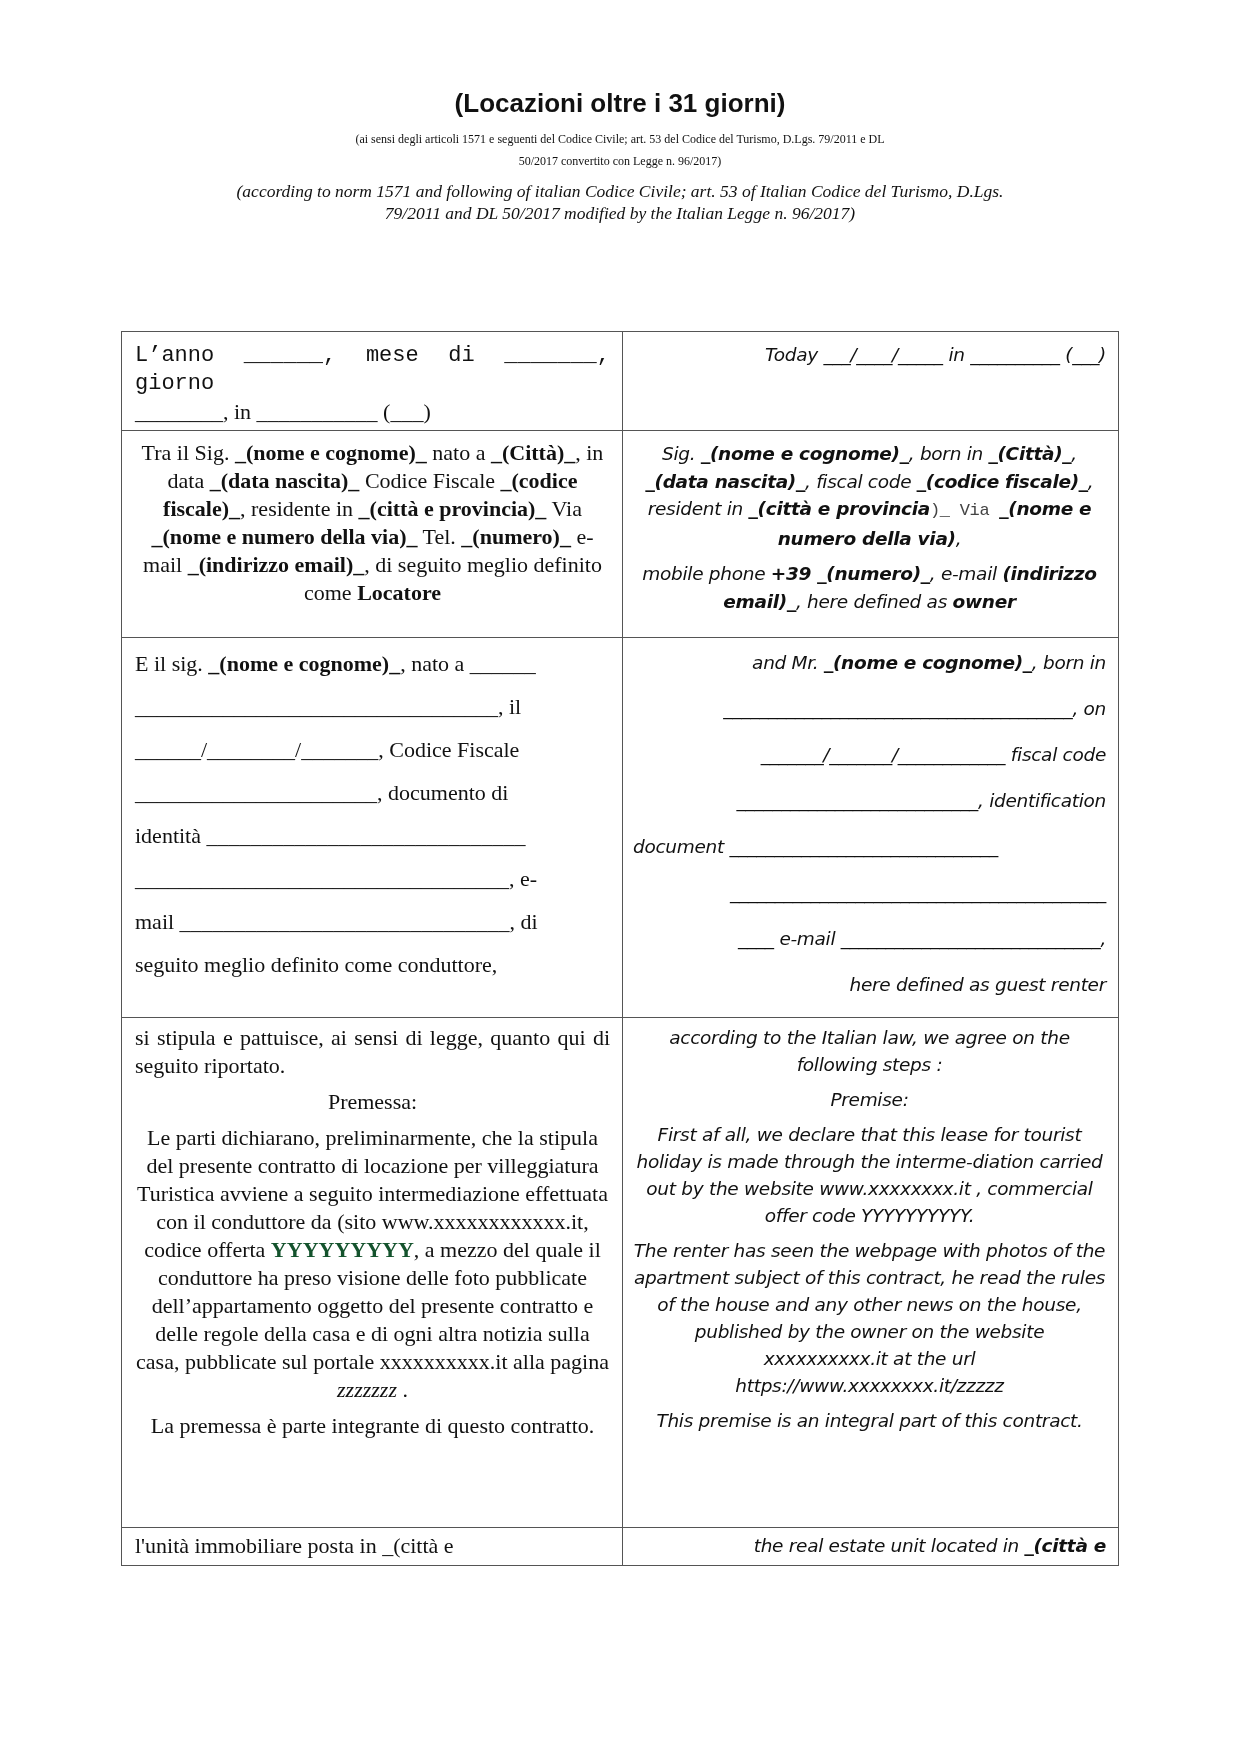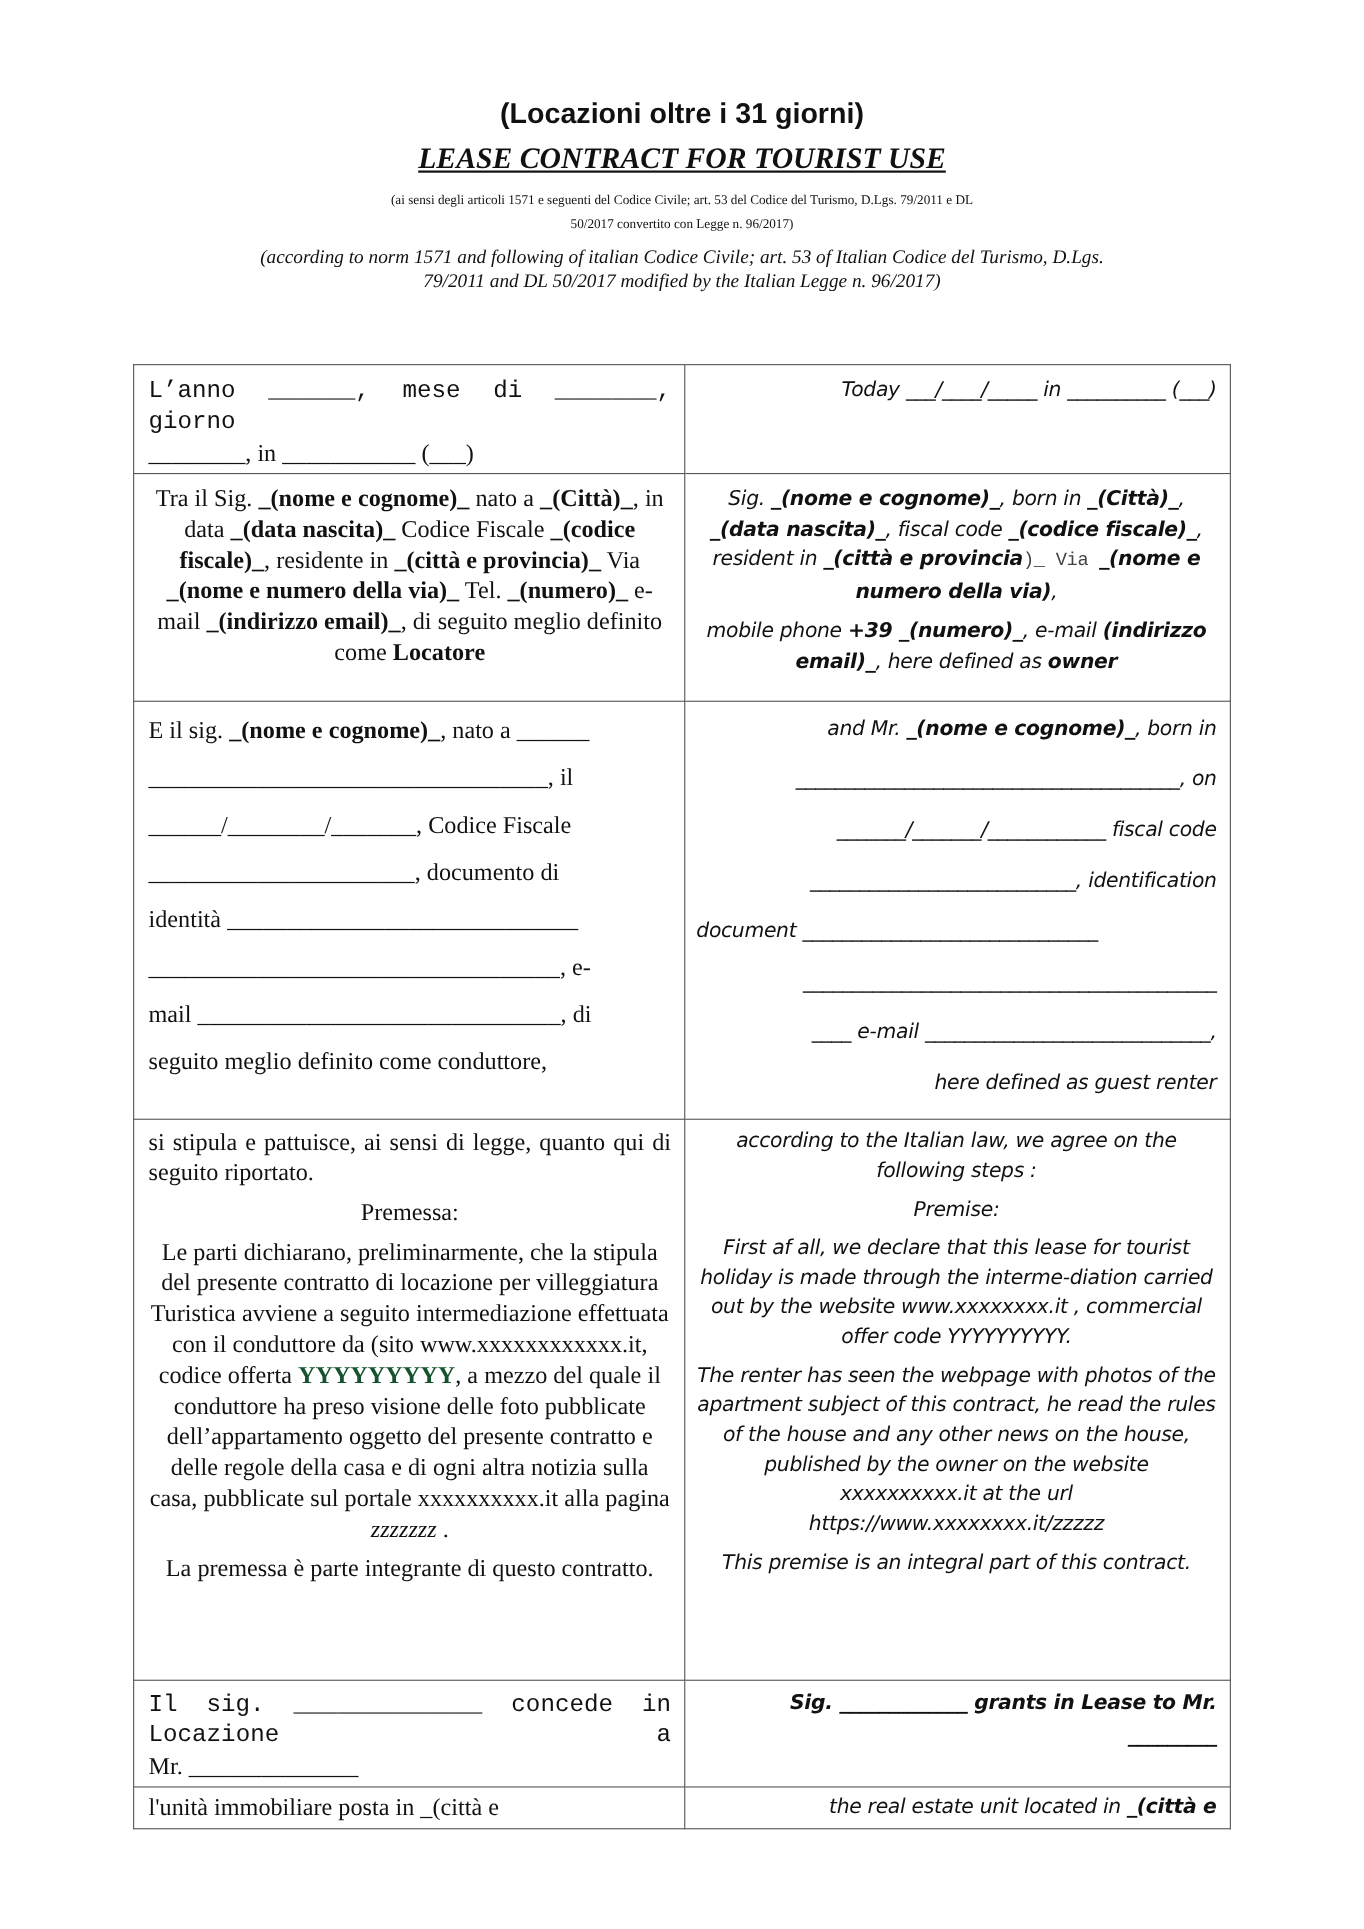--- a/index.html
+++ b/index.html
@@ -35,21 +35,20 @@
   .guest-it .line { line-height: 43px; }
   .guest-en .line { line-height: 46px; }
   .yyy { color: #14532d; font-weight: bold; }
   .mono-via { font-family: "Liberation Mono", monospace; font-style: normal; font-size: 17px; color: #444; }
 </style>
 </head>
 <body>
 
 <div class="header">
   <div class="title2">(Locazioni oltre i 31 giorni)</div>
-  <div class="title3">LEASE CONTRACT FOR TOURIST USE</div>
   <div class="legal-it">
     <span>(ai sensi degli articoli 1571 e seguenti del Codice Civile; art. 53 del Codice del Turismo, D.Lgs. 79/2011 e DL</span><br>
     <span>50/2017 convertito con Legge n. 96/2017)</span>
   </div>
   <div class="legal-en">
     <span>(according to norm 1571 and following of italian Codice Civile; art. 53 of Italian Codice del Turismo, D.Lgs.</span><br>
     <span>79/2011 and DL 50/2017 modified by the Italian Legge n. 96/2017)</span>
   </div>
 </div>
 
@@ -130,34 +129,20 @@
       <div class="en-cell" style="line-height:27px; padding-top:6px;">
         <p class="p">according to the Italian law, we agree on the following steps :</p>
         <p class="p gap">Premise:</p>
         <p class="p gap">First af all, we declare that this lease for tourist holiday is made through the interme-diation carried out by the website www.xxxxxxxx.it , commercial offer code YYYYYYYYYY.</p>
         <p class="p gap">The renter has seen the webpage with photos of the apartment subject of this contract, he read the rules of the house and any other news on the house, published by the owner on the website xxxxxxxxxx.it at the url https://www.xxxxxxxx.it/zzzzz</p>
         <p class="p gap">This premise is an integral part of this contract.</p>
       </div>
     </td>
   </tr>
 
-  <tr class="row-grant">
-    <td class="it">
-      <div class="it-cell" style="padding-top:8px;">
-        <div class="justify">Il sig. _____________ concede in Locazione a</div>
-        <div>Mr. ______________</div>
-      </div>
-    </td>
-    <td class="en">
-      <div class="en-cell b" style="padding-top:6px; line-height:30px;">
-        <div>Sig. _____________ grants in Lease to Mr.</div>
-        <div>_________</div>
-      </div>
-    </td>
-  </tr>
 
   <tr class="row-unit">
     <td class="it">
       <div class="it-cell" style="padding-top:4px;">
         <div>l'unità immobiliare posta in _(città e</div>
       </div>
     </td>
     <td class="en">
       <div class="en-cell" style="padding-top:3px;">
         <div><span>the real estate unit located in </span><span class="b">_(città e</span></div>

